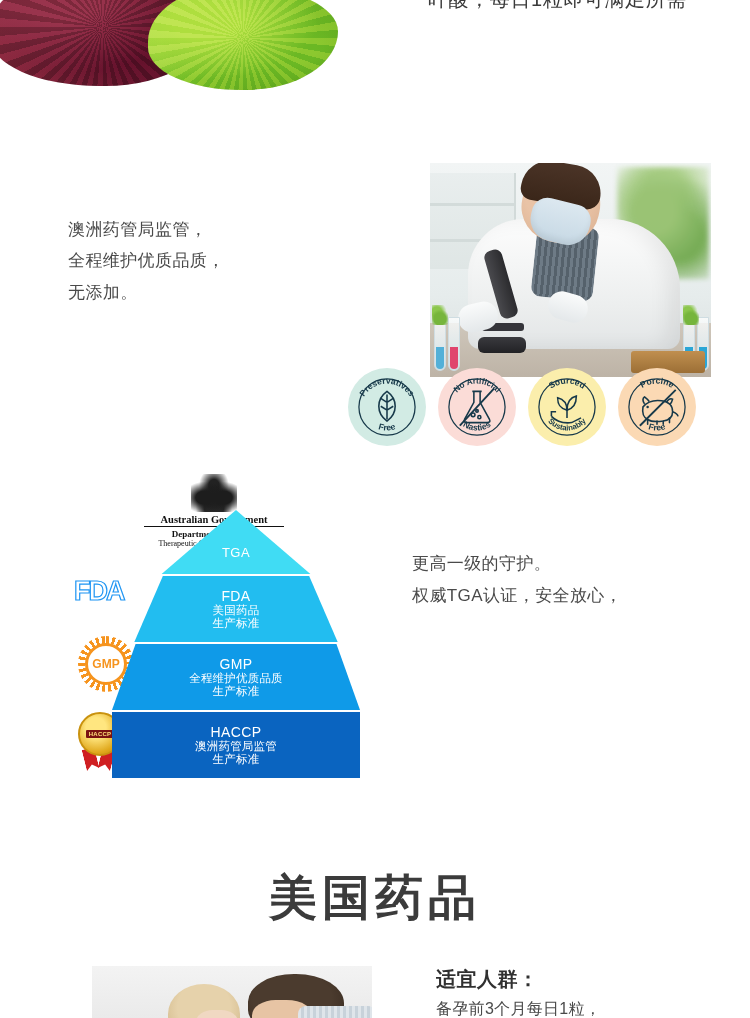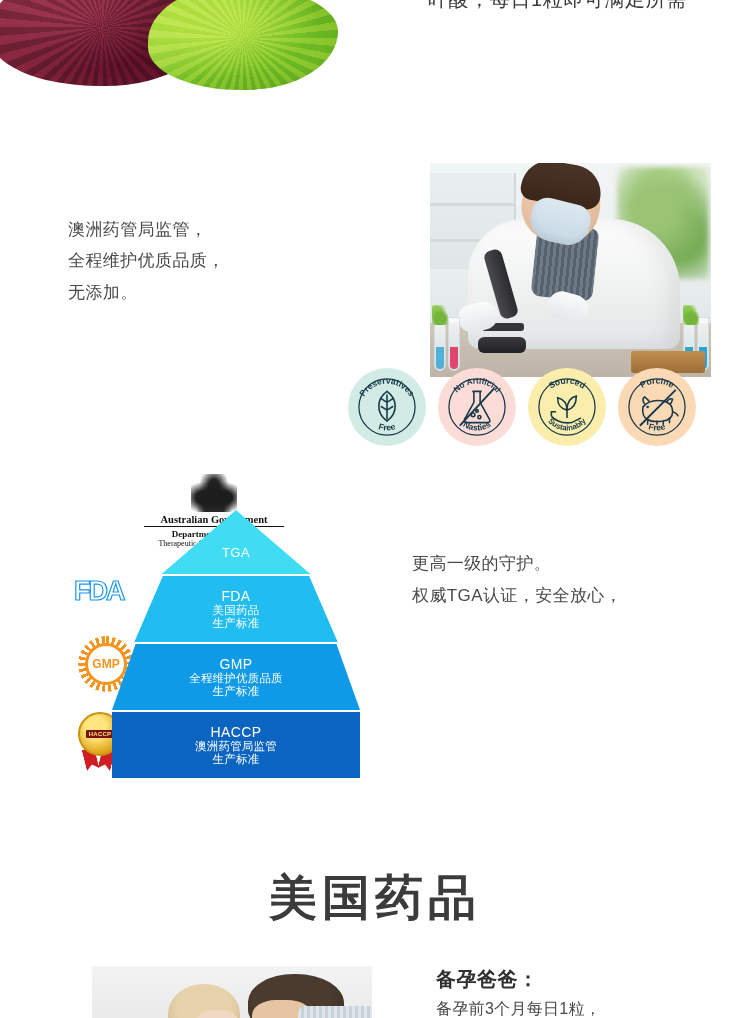--- a/index.html
+++ b/index.html
@@ -379,15 +379,15 @@
 
 <div id="couple" class="abs">
   <div class="c-woman-hair"></div>
   <div class="c-woman-face"></div>
   <div class="c-man-hair"></div>
   <div class="c-man-face"></div>
   <div class="c-man-shirt"></div>
 </div>
 
 <div id="aud-block" class="abs">
-  <div class="aud-title">备孕爸爸：</div>
+  <div class="aud-title">适宜人群：</div>
   <div class="aud-desc">备孕前3个月每日1粒，</div>
 </div>
 
 </body></html>

